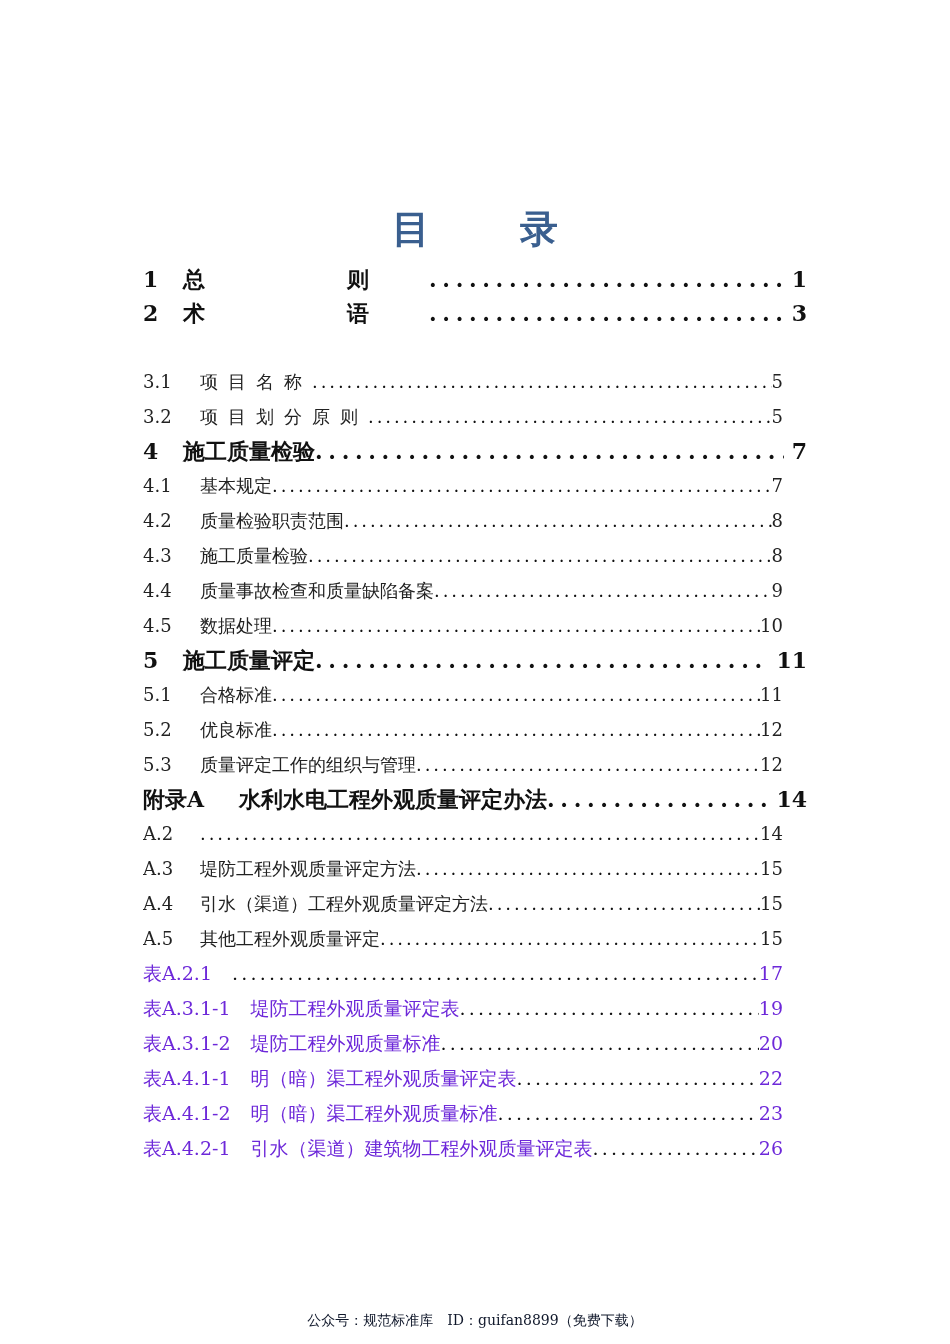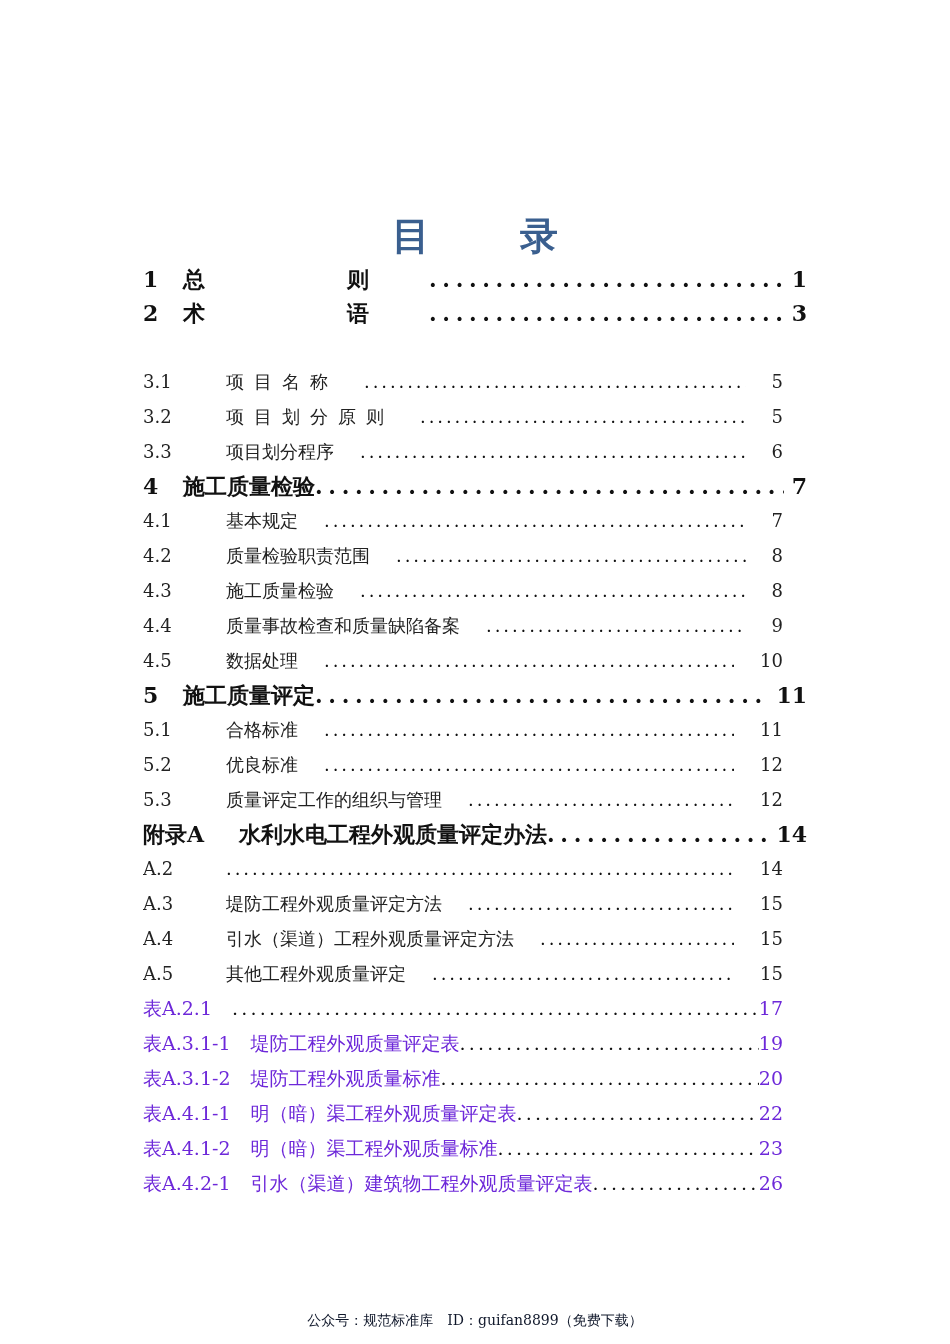--- a/index.html
+++ b/index.html
@@ -10,21 +10,21 @@
     body {
       width: 950px;
       height: 1344px;
       position: relative;
       overflow: hidden;
       font-family: "DejaVu Serif", "Liberation Serif", serif;
       color: #111111;
     }
     .page-title {
       position: absolute;
-      top: 210px;
+      top: 203px;
       left: 0;
       width: 950px;
       text-align: center;
       font-size: 38px;
       font-weight: bold;
       color: #3a5f8f;
       letter-spacing: 90px;
       text-indent: 90px;
       line-height: 52px;
     }
@@ -72,21 +72,20 @@
     .lvl1 .page { padding-left: 8px; }
     .lvl1 .leader { font-weight: bold; letter-spacing: -1px; }
 
     
     .lvl2 {
       height: 35px;
       font-size: 18px;
       line-height: 35px;
       color: #222;
       width: 640px;
-      gap: 26px;
     }
     .lvl2 .num { width: 57px; }
     .lvl2 .leader { letter-spacing: -1.4px; }
 
     
     .tbl {
       height: 35px;
       font-size: 19px;
       line-height: 35px;
       color: #6d28d9;
@@ -144,26 +143,20 @@
     <span class="page">5</span>
   </div>
 
   <div class="toc-row lvl2">
     <span class="num">3.2</span>
     <span class="label spaced">项目划分原则</span>
     <span class="leader"></span>
     <span class="page">5</span>
   </div>
 
-  <div class="toc-row lvl2">
-    <span class="num">3.3</span>
-    <span class="label">项目划分程序</span>
-    <span class="leader"></span>
-    <span class="page">6</span>
-  </div>
 
   <div class="toc-row lvl1">
     <span class="num">4</span>
     <span class="label">施工质量检验</span>
     <span class="leader"></span>
     <span class="page">7</span>
   </div>
 
   <div class="toc-row lvl2">
     <span class="num">4.1</span>

